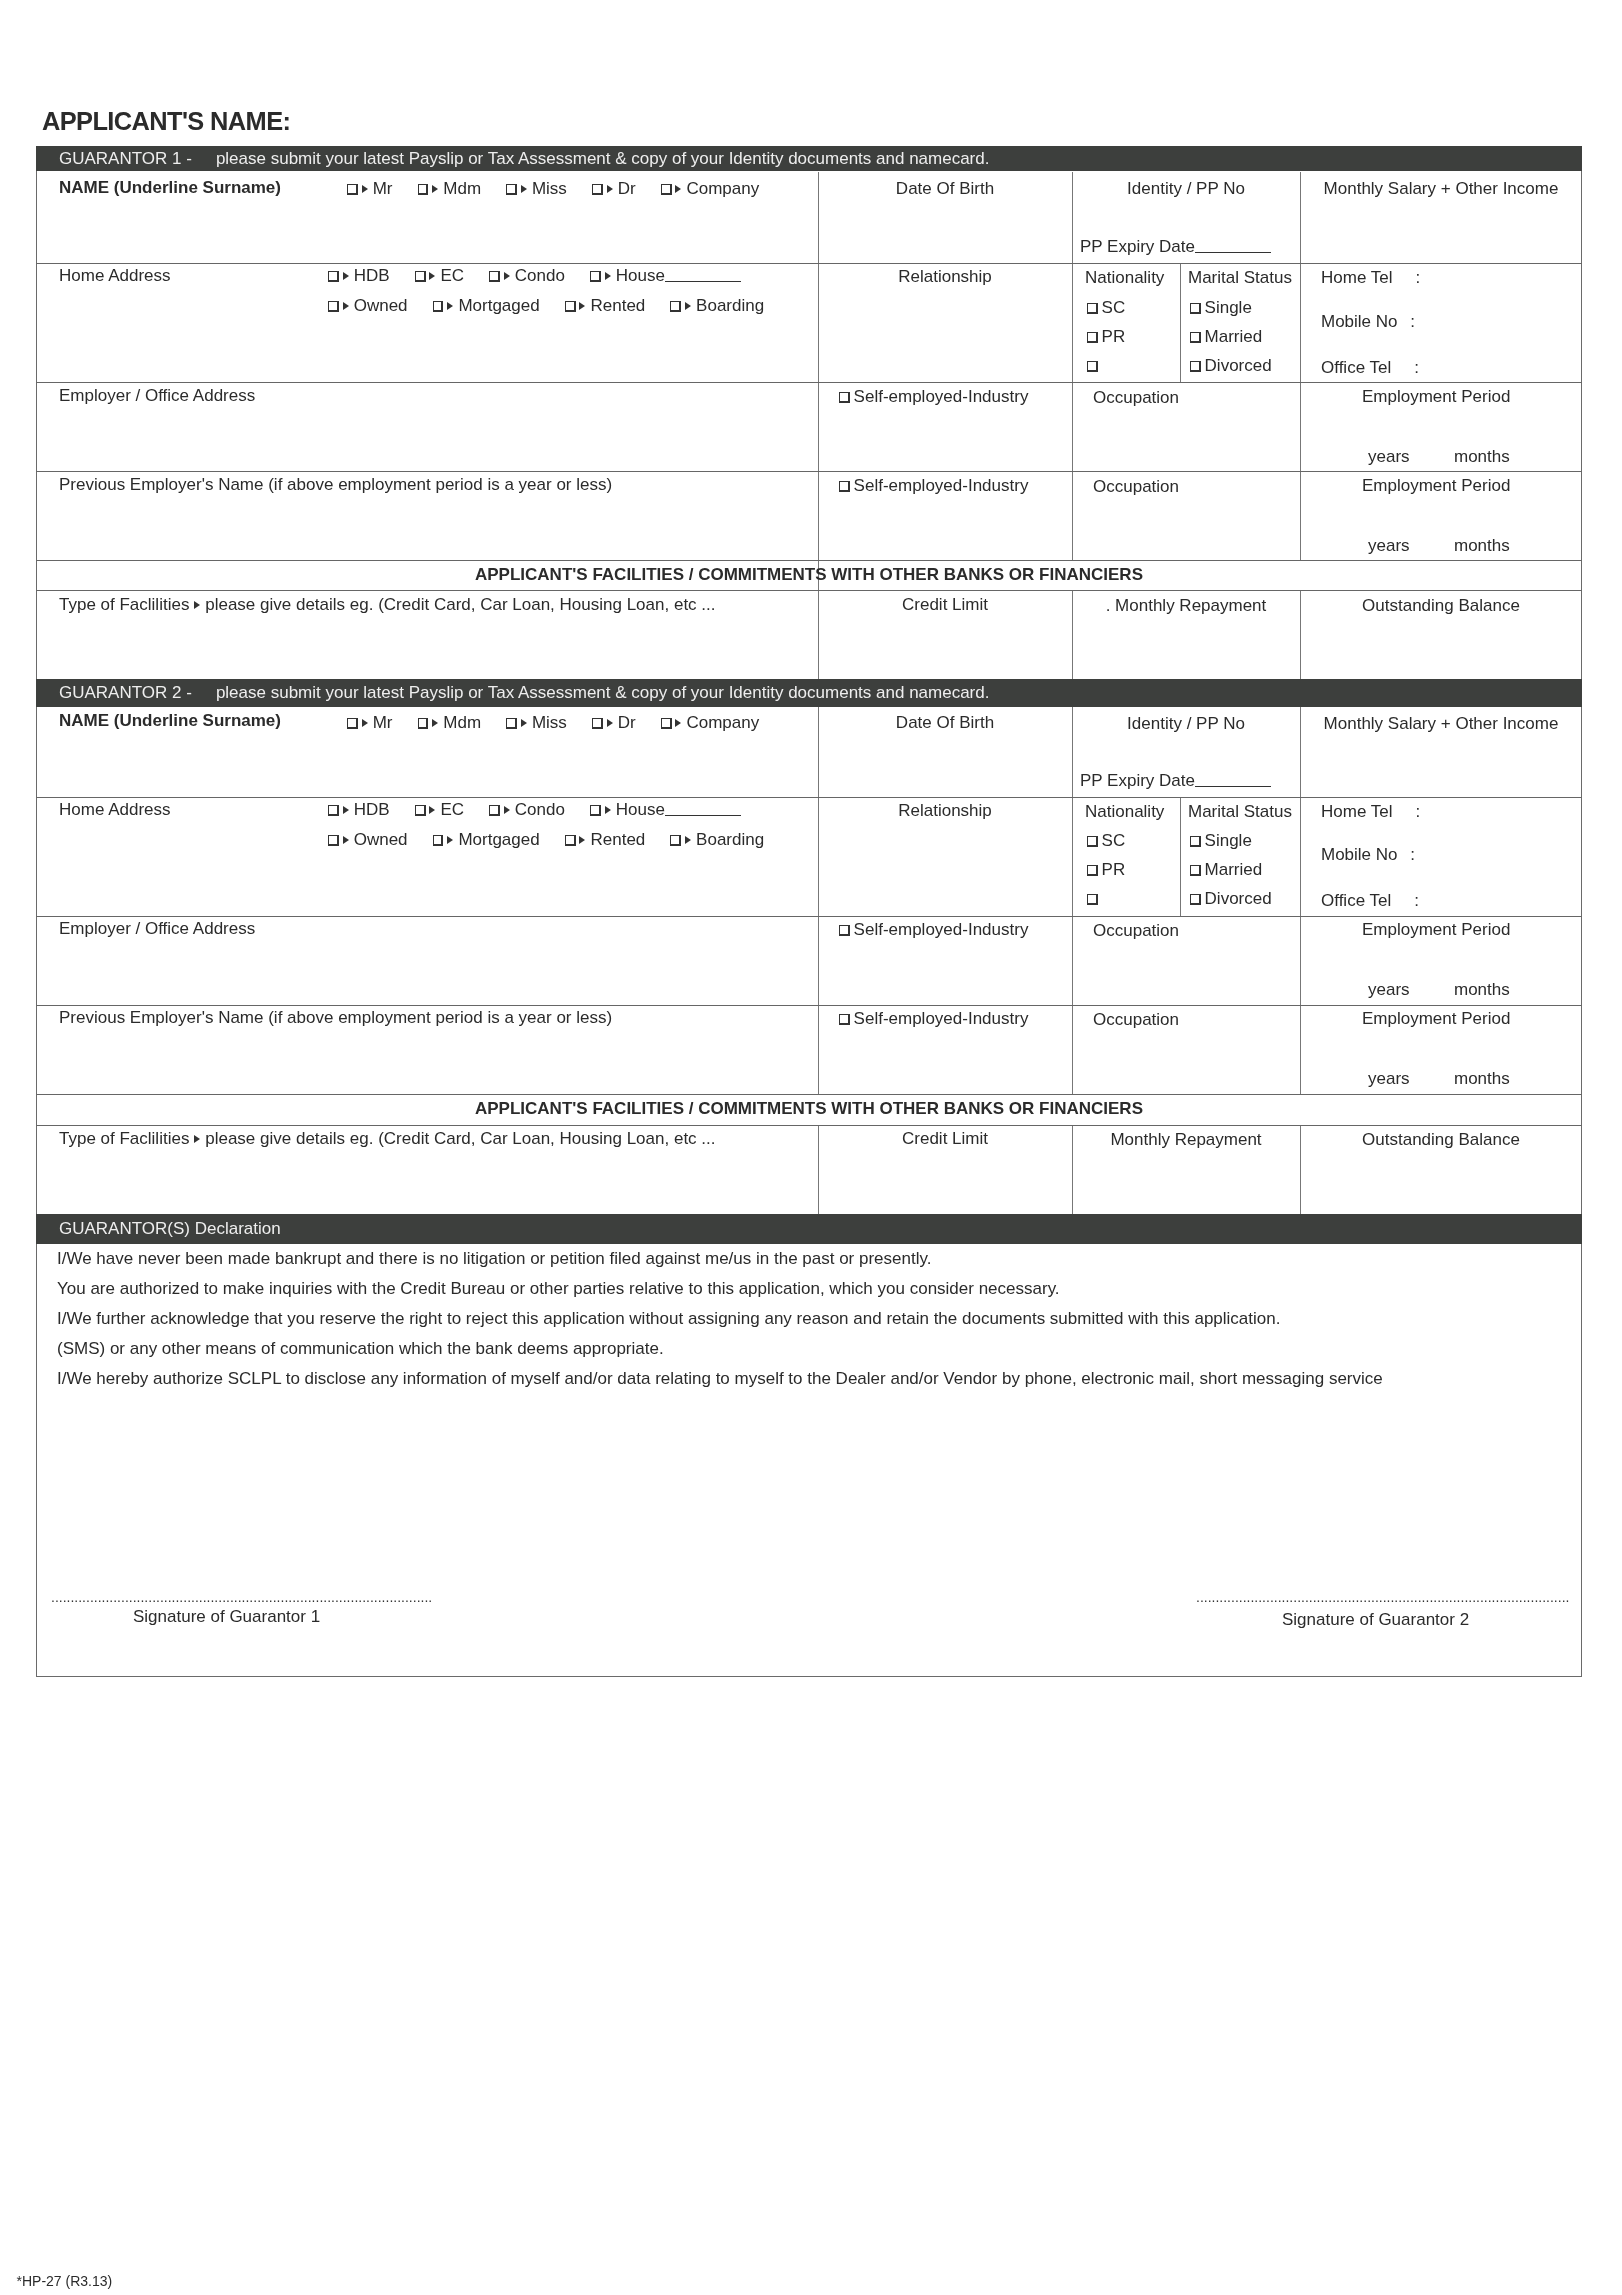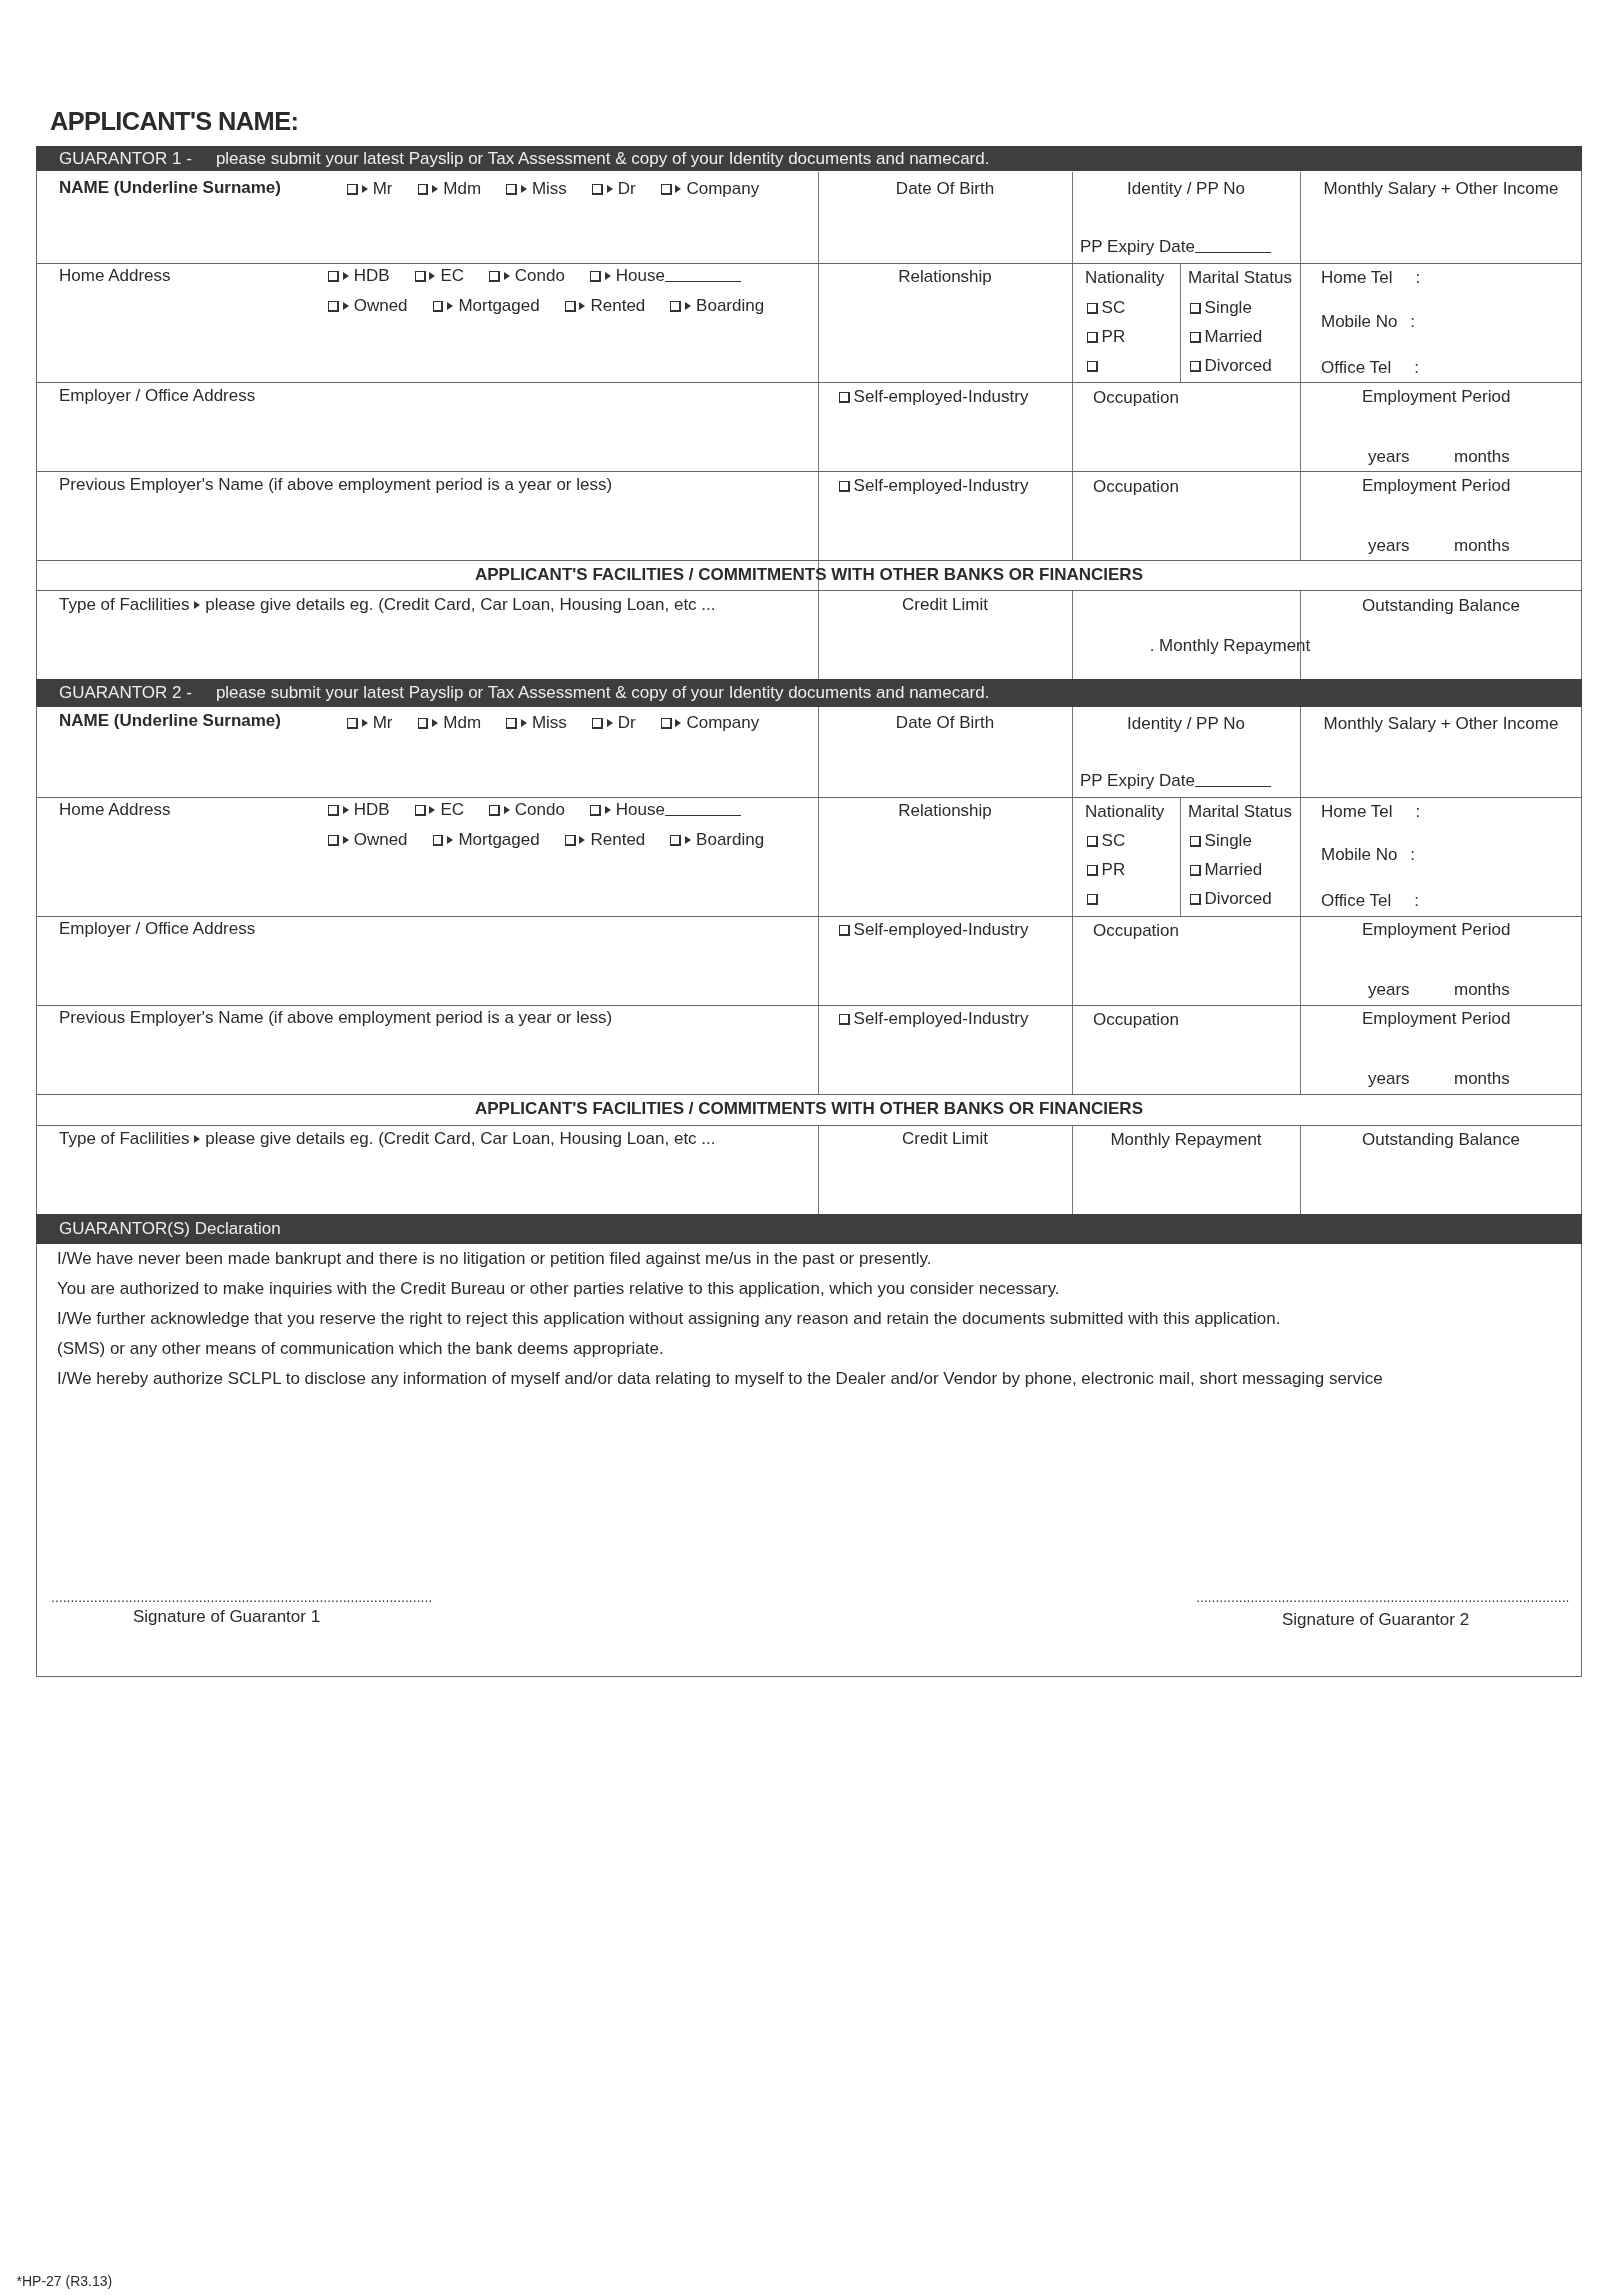--- a/index.html
+++ b/index.html
@@ -1,19 +1,19 @@
 <!DOCTYPE html>
 <html style="font-size:10.2px"><head>
 <meta charset="utf-8">
 <style>
   html, body { margin:0; padding:0; background:#ffffff; }
   body { width:1622px; height:2295px; position:relative; overflow:hidden;
          font-family:"Liberation Sans", sans-serif; color:#2a2a2a; }
   .abs { position:absolute; }
-  .title { left:50px; top:107px; font-size:25.4px; font-weight:bold; letter-spacing:-0.6px; color:#2b2b2b; }
+  .title { left:42px; top:107px; font-size:25.4px; font-weight:bold; letter-spacing:-0.6px; color:#2b2b2b; }
   .frame { left:36px; top:146px; width:1546px; height:1531px; border:1.3px solid #6a6a6a; box-sizing:border-box; }
   .bar { left:36px; width:1546px; background:#3d3f3d; color:#eeeeee; font-size:17px;
          box-sizing:border-box; padding-left:23px; display:flex; align-items:center; }
   .bar .gap { display:inline-block; width:24px; }
   .hline { left:36px; width:1546px; height:0; border-top:1.9px solid #666; }
   .vline { width:0; border-left:1.3px solid #777; }
   .lbl { font-size:17px; white-space:nowrap; color:#2b2b2b; }
   .bold { font-weight:bold; }
   .cb { display:inline-block; width:10.8px; height:10.8px; border:1.3px solid #333; border-right-width:2.5px; border-bottom-width:2.5px;
         box-sizing:border-box; vertical-align:-0.6px; margin-right:3.8px; }
@@ -101,21 +101,21 @@
   <div class="abs lbl" style="left:59px;top:475px;">Previous Employer's Name (if above employment period is a year or less)</div>
   <div class="abs lbl" style="left:839px;top:476px;"><span class="cb"></span><span>Self-employed-Industry</span></div>
   <div class="abs lbl" style="left:1093px;top:477px;">Occupation</div>
   <div class="abs lbl" style="left:1362px;top:476px;">Employment  Period</div>
   <div class="abs lbl" style="left:1368px;top:536px;">years</div>
   <div class="abs lbl" style="left:1454px;top:536px;">months</div>
 
   <div class="abs lbl bold center" style="left:36px;width:1546px;top:565px;">APPLICANT'S FACILITIES / COMMITMENTS WITH OTHER BANKS OR FINANCIERS</div>
   <div class="abs lbl" style="left:59px;top:595px;"><span>Type of Faclilities</span> <span class="tri"></span><span>please give details eg. (Credit Card, Car Loan, Housing Loan, etc ...</span></div>
   <div class="abs lbl center" style="left:818px;width:254px;top:595px;">Credit Limit</div>
-  <div class="abs lbl center" style="left:1116px;width:228px;top:596px;margin-top:40px;">. Monthly Repayment</div>
+  <div class="abs lbl center" style="left:1072px;width:228px;top:596px;">. Monthly Repayment</div>
   <div class="abs lbl center" style="left:1300px;width:282px;top:596px;">Outstanding Balance</div>
 </div>
 
 <div>
   <div class="abs bar" style="top:679px;height:28px;">
     <span>GUARANTOR 2 -</span>
     <span class="gap"></span>
     <span>please submit your latest Payslip or Tax Assessment &amp; copy of your Identity documents and namecard.</span>
   </div>
 

